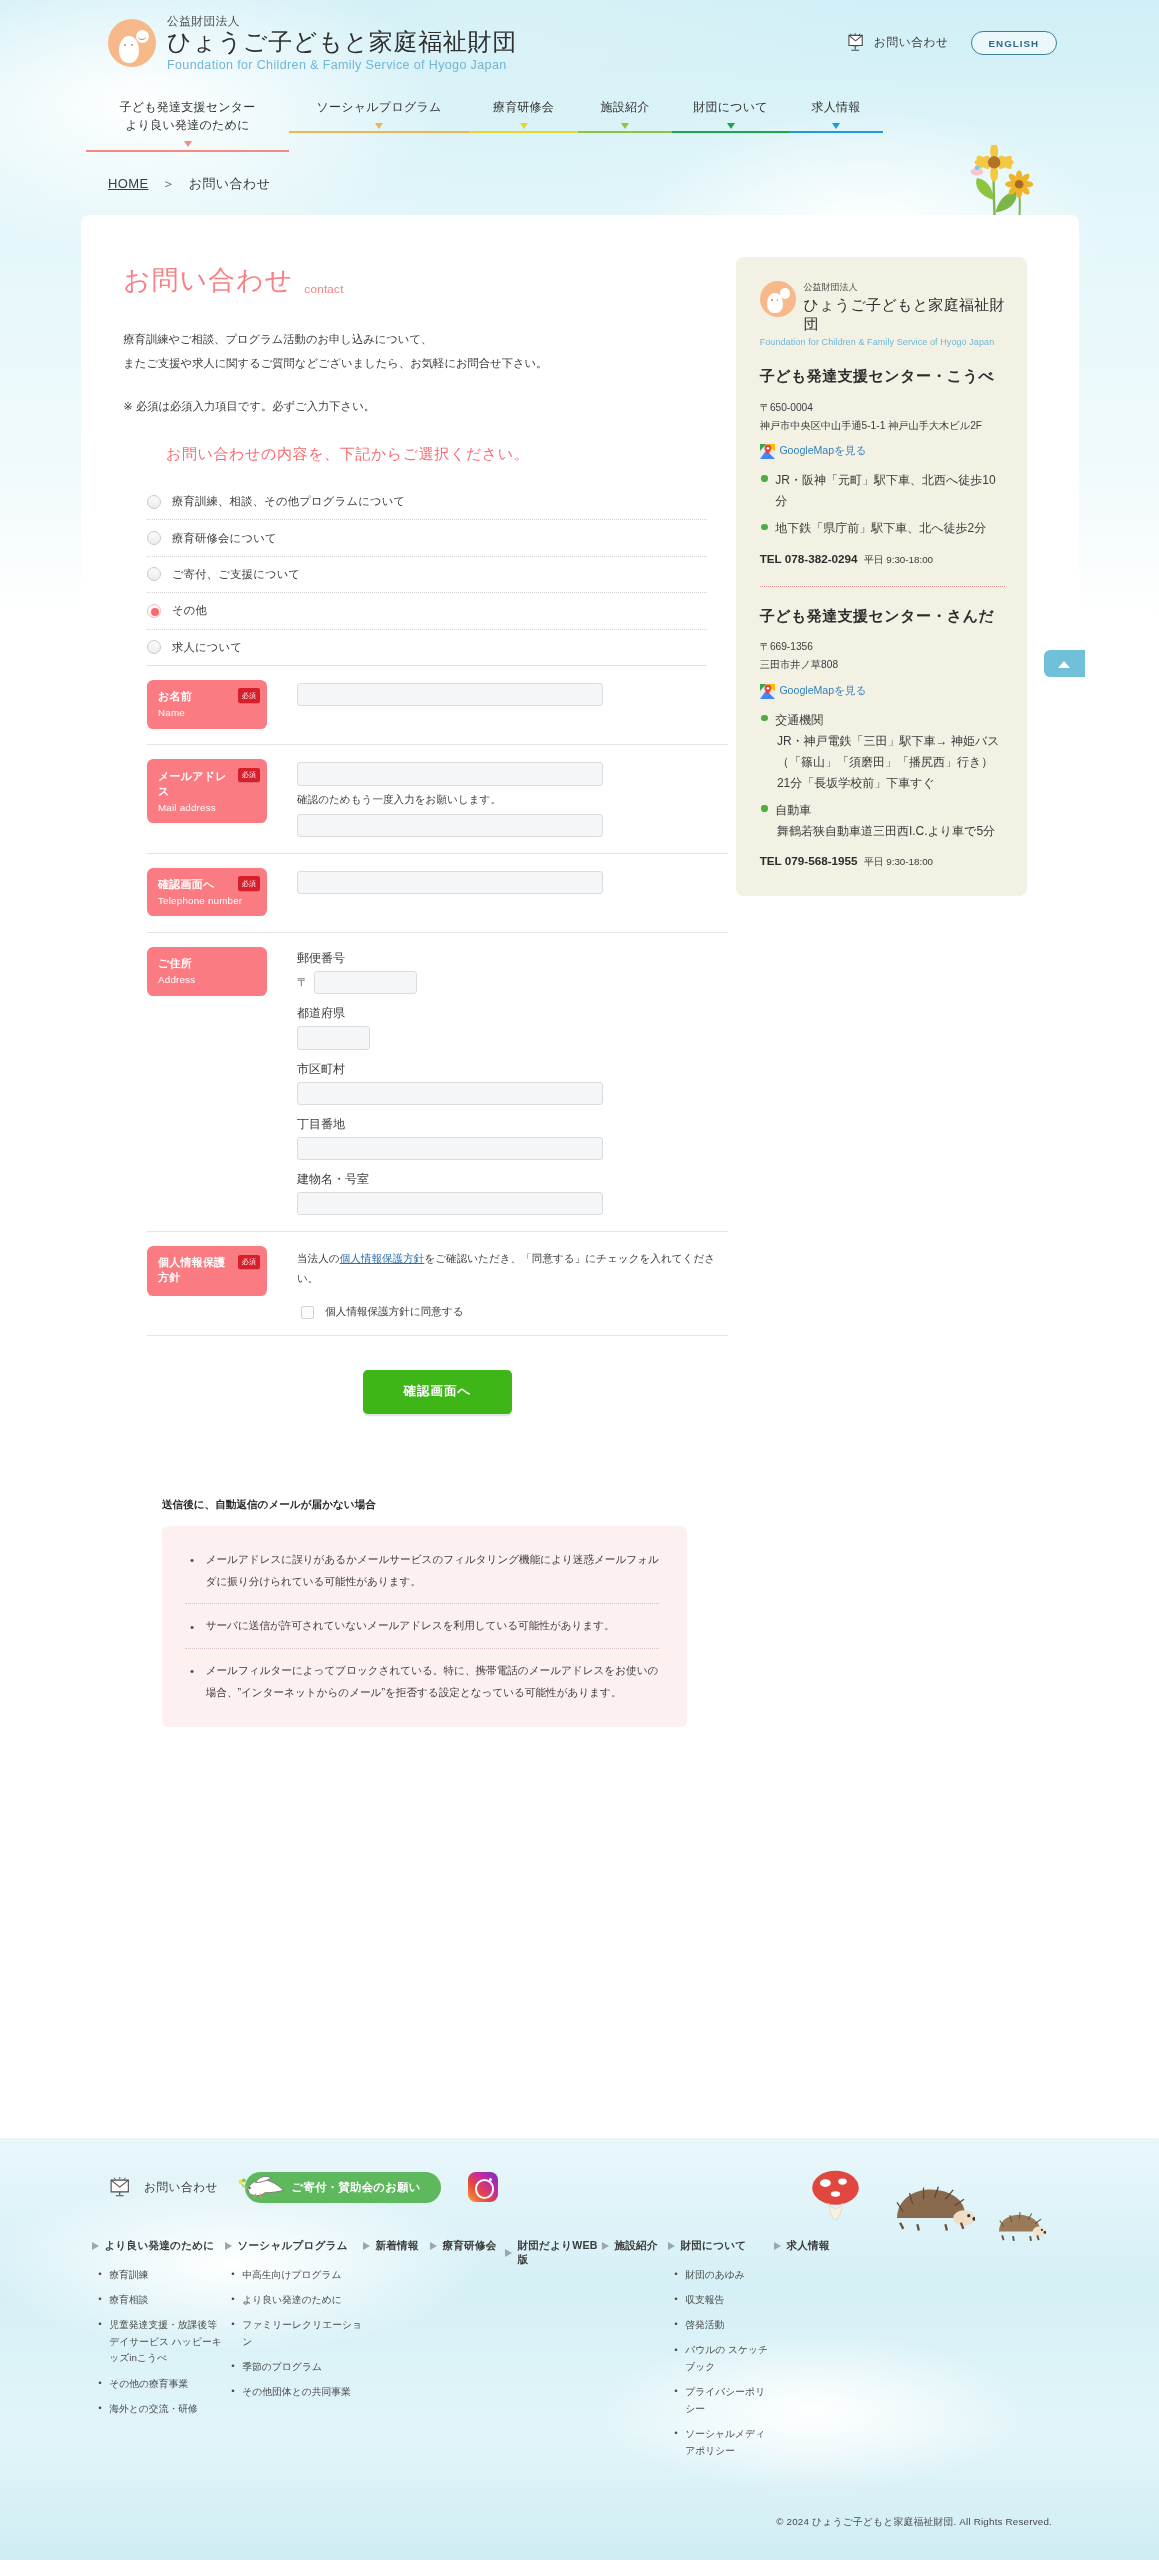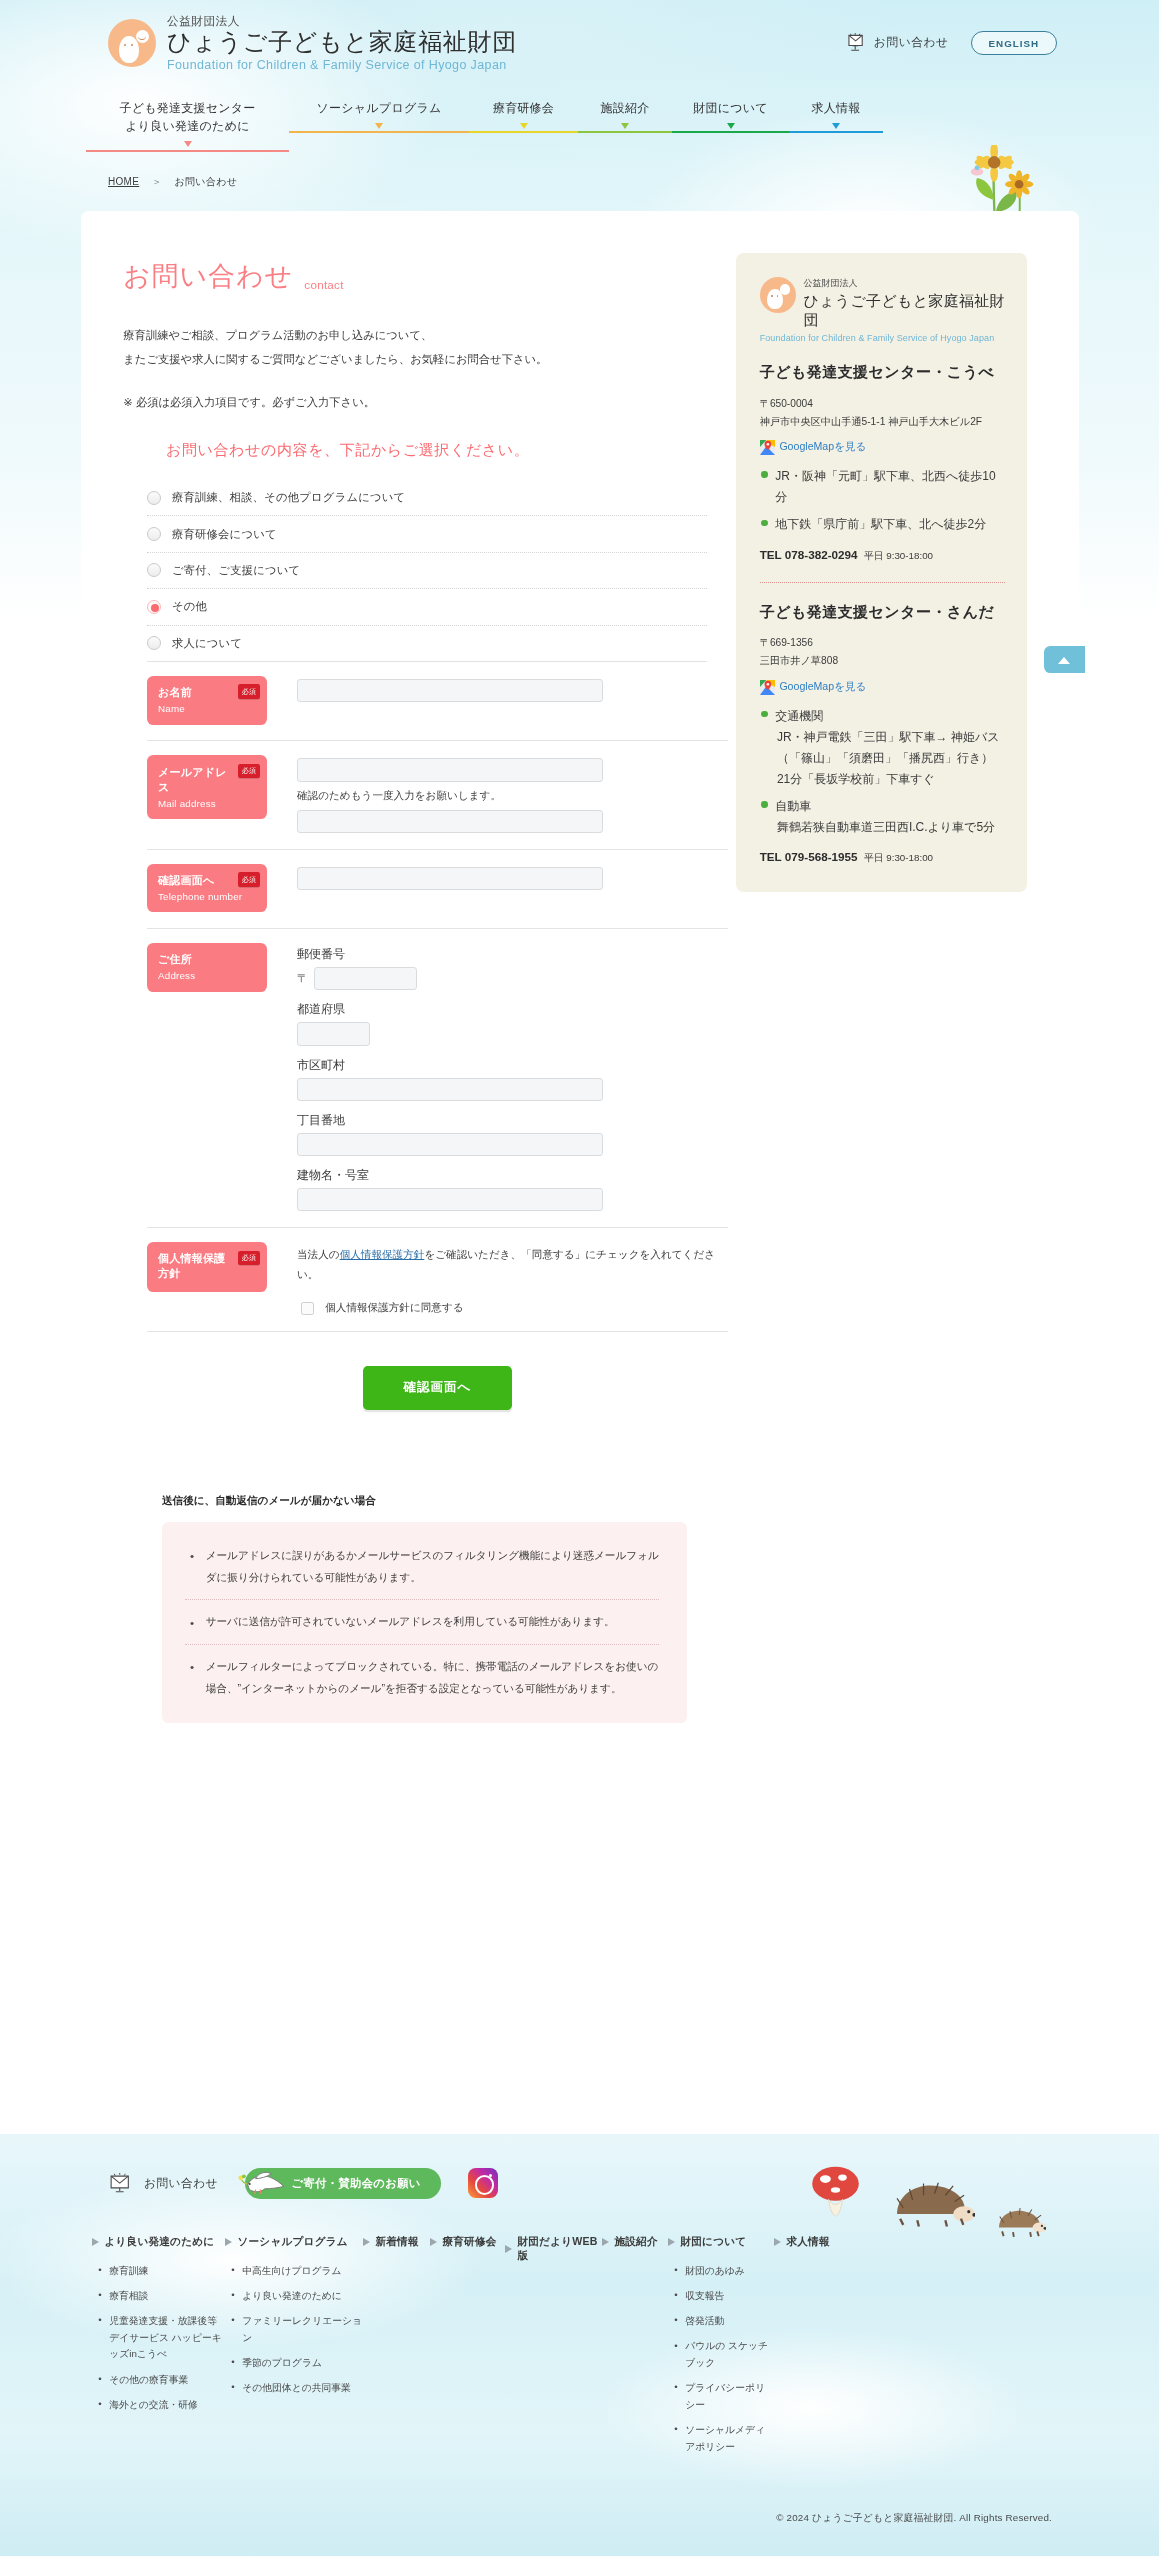--- a/index.html
+++ b/index.html
@@ -80,33 +80,33 @@
   .nav {
     display:flex; align-items:flex-start;
     padding:0 78px 0 86px;
     height:67px; position:relative;
   }
   .nav-item {
     flex:0 0 auto; text-align:center; cursor:pointer;
     padding-top:12.5px; position:relative;
   }
   .nav-item .lbl {
-    font-size:12px; color:#333; line-height:1.55; letter-spacing:.02em;
+    font-size:12px; color:#333; line-height:1.55; letter-spacing:.02em;font-family:Liberation Mono, monospace;
   }
   .nav-item .tri {
     width:0; height:0; margin:5.5px auto 0;
     border-left:4.7px solid transparent; border-right:4.7px solid transparent;
     border-top:6.3px solid #ccc;
   }
   .nav-item .bar {
     position:absolute; left:0; right:0; bottom:-4.7px; height:2.3px;
   }
   
   .crumb {
-    padding:22px 0 0 108px; font-size:10px; color:#3c3c3c;
+    padding:22px 0 0 108px; font-size:13px; color:#3c3c3c;
     letter-spacing:.03em;
   }
   .crumb a { color:#3c3c3c; text-decoration:underline; }
   .crumb .sep { margin:0 9.4px; color:#6a6a6a; }
   
   .flowers {
     position:absolute; right:94px; top:145px; width:164px; height:94px;
     pointer-events:none;
   }
   

